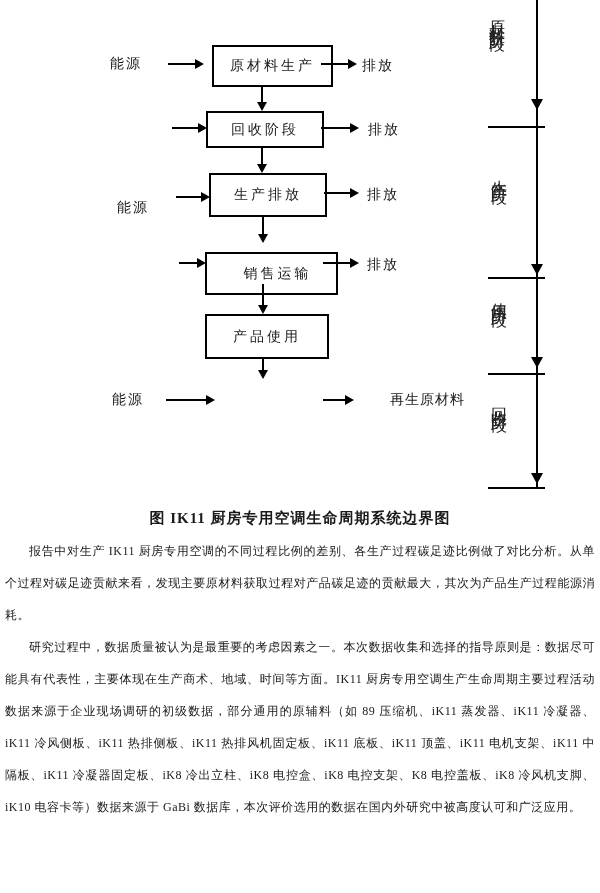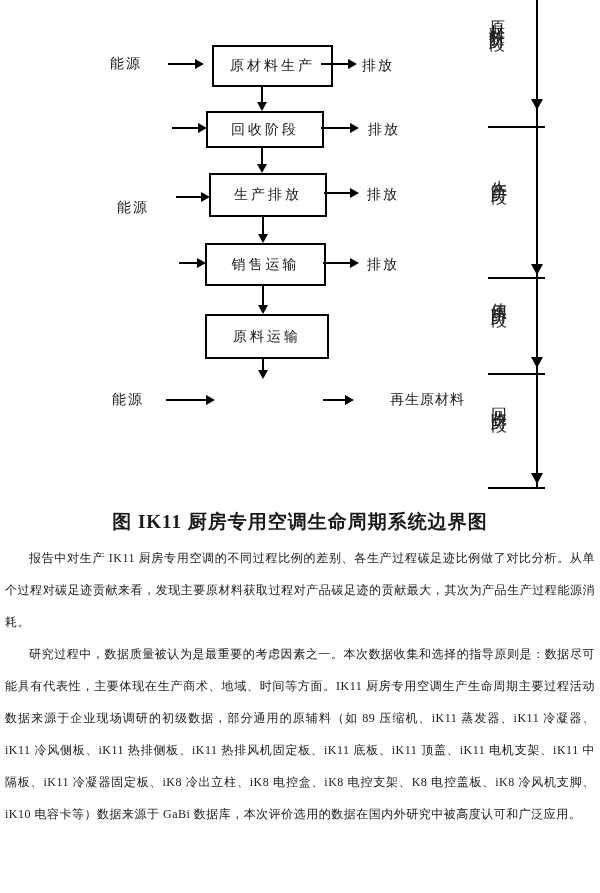--- a/index.html
+++ b/index.html
@@ -5,21 +5,21 @@
   html,body{margin:0;padding:0;background:#fff;}
   #page{position:relative;width:600px;height:893px;background:#fff;overflow:hidden;
         font-family:"Liberation Serif","DejaVu Serif",serif;color:#1a1a1a;}
   
   #fc{position:relative;width:600px;height:505px;}
   .box{position:absolute;border:2px solid #000;display:flex;align-items:center;
        justify-content:center;font-size:14px;letter-spacing:3px;background:#fff;}
   .b1{left:212px;top:45px;width:117px;height:38px;text-align:right;}
   .b2{left:206px;top:111px;width:114px;height:33px;}
   .b3{left:209px;top:173px;width:114px;height:40px;font-family:Liberation Serif, serif;}
-  .b4{left:205px;top:243px;width:117px;height:39px;}
+  .b4{left:205px;top:252px;width:117px;height:39px;padding-left:12px;}
   .b5{left:205px;top:314px;width:120px;height:41px;}
   .b6{left:214px;top:379px;width:108px;height:41px;}
   .harrow{position:absolute;height:2px;background:#000;}
   .harrow::after{content:'';position:absolute;right:-9px;top:-4px;width:0;height:0;
        border-left:9px solid #000;border-top:5px solid transparent;border-bottom:5px solid transparent;}
   .a-in1{left:168px;top:63px;width:27px;}
   .a-in2{left:172px;top:127px;width:26px;}
   .a-in3{left:176px;top:196px;width:25px;}
   .a-in4{left:179px;top:262px;width:18px;}
   .a-in6{left:166px;top:399px;width:40px;}
@@ -52,38 +52,38 @@
   .bt1{top:99px;}.bt2{top:264px;}.bt3{top:357px;}.bt4{top:473px;}
   .tick{position:absolute;left:488px;width:57px;height:2px;background:#000;}
   .t1{top:126px;}.t2{top:277px;}.t3{top:373px;}.t4{top:487px;}
   .stage{position:absolute;writing-mode:vertical-rl;text-orientation:upright;
          font-size:16px;letter-spacing:3px;color:#222;}
   .s1{left:486px;top:8px;}
   .s2{left:488px;top:167px;}
   .s3{left:488px;top:290px;}
   .s4{left:488px;top:395px;}
   
-  .caption{text-align:center;font-weight:bold;font-size:19px;margin:4px 0 7px 0;
+  .caption{text-align:center;font-weight:bold;font-size:15px;margin:4px 0 7px 0;
            letter-spacing:1px;}
   .bodytext{padding:0 5px;}
   .bodytext p{margin:0;text-indent:2em;text-align:justify;font-size:12px;
               line-height:32px;letter-spacing:0.5px;}
 </style>
 </head>
 <body>
 
 <div id="page">
 
   <div id="fc">
 
     <div class="box b1">原材料生产</div>
     <div class="box b2">回收阶段</div>
     <div class="box b3">生产排放</div>
     <div class="box b4">销售运输</div>
-    <div class="box b5">原料运输</div>
+    <div class="box b5">产品使用</div>
 
     <div class="harrow a-in1"></div>
     <div class="harrow a-in2"></div>
     <div class="harrow a-in3"></div>
     <div class="harrow a-in4"></div>
     <div class="harrow a-in6"></div>
 
     <div class="harrow a-out1"></div>
     <div class="harrow a-out2"></div>
     <div class="harrow a-out3"></div>

